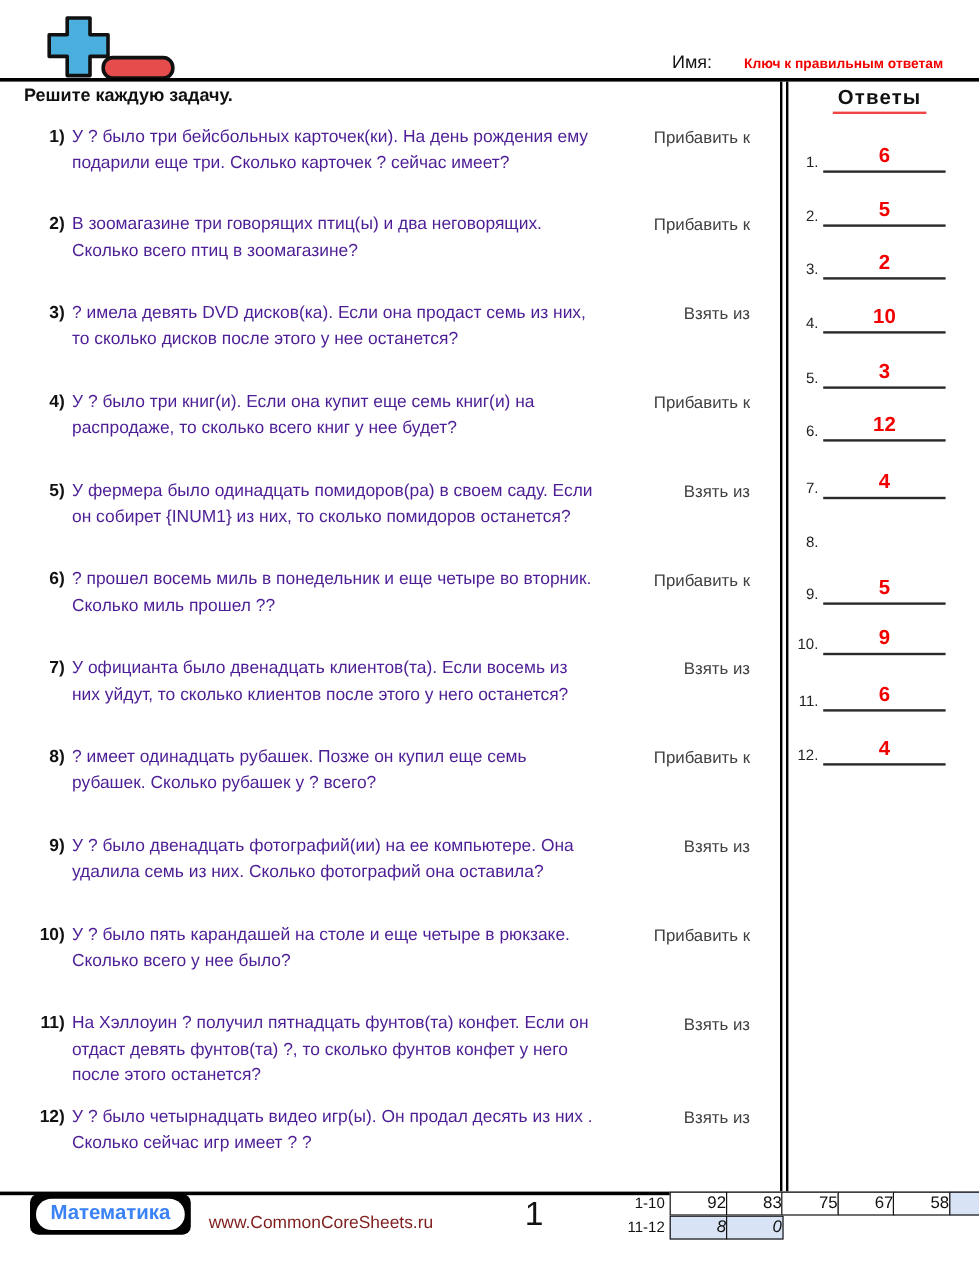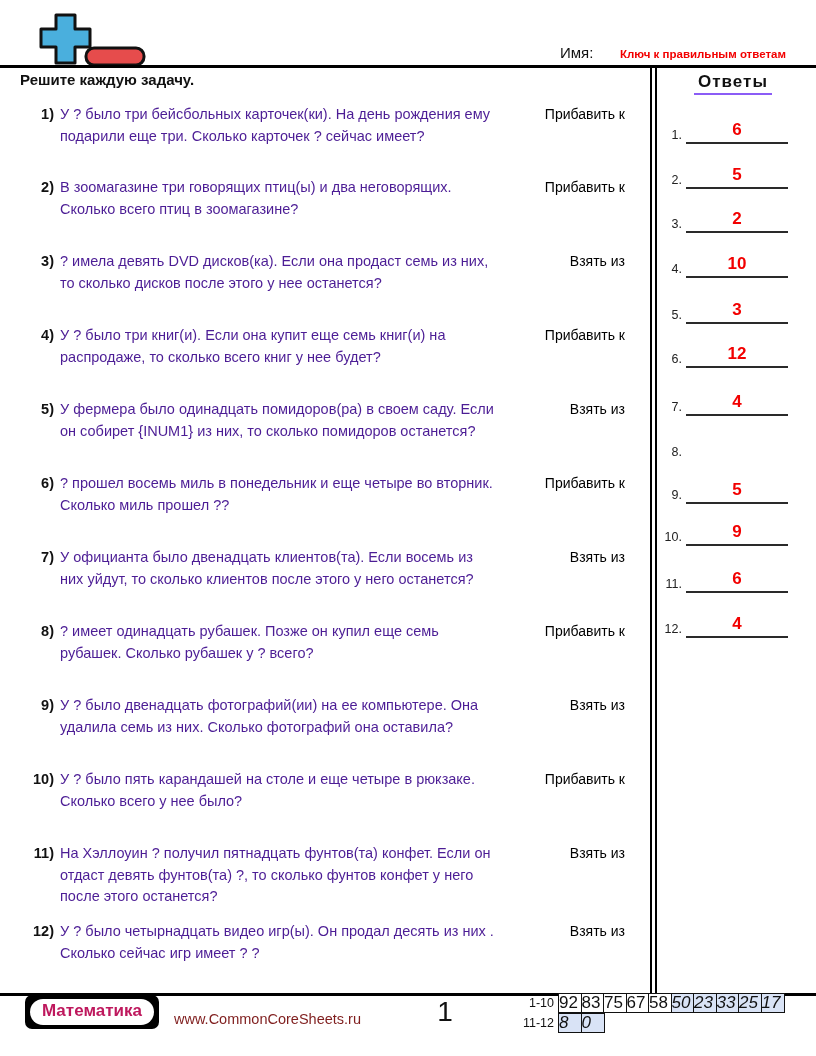--- a/index.html
+++ b/index.html
@@ -11,44 +11,44 @@
   .title { position:absolute; left:0; top:42px; width:660px; text-align:center; font-size:17.5px; color:#111; }
   .name-label { position:absolute; left:560px; top:44px; font-size:15px;text-align:center; }
   .key-label { position:absolute; left:620px; top:48px; width:178px; font-size:11.5px; font-weight:bold; color:#f20000; }
   .header-rule { position:absolute; left:0; top:65px; width:816px; height:3px; background:#000; }
 
   
   .instruction { position:absolute; left:20px; top:71px; font-size:15px; font-weight:bold; }
   .prow { position:absolute; left:0; width:648px; }
   .pnum { position:absolute; left:26px; width:28px; text-align:right; font-size:14.5px; font-weight:bold; line-height:21.5px; }
   .ptext { position:absolute; left:60px; width:436px; font-size:14.5px; line-height:21.5px; color:#4c1d95; }
-  .ptag { position:absolute; right:23px; top:0; font-size:14px; line-height:21.5px; color:#000000; }
+  .ptag { position:absolute; right:23px; top:0; font-size:14px; line-height:21.5px; color:#404040; }
 
   
   .vrule { position:absolute; left:650px; top:68px; width:7px; height:925px;
            border-left:2px solid #000; border-right:2px solid #000; }
   .answers-heading { position:absolute; left:660px; top:72px; width:146px; text-align:center; }
-  .answers-heading span { font-size:17px; font-weight:bold; letter-spacing:1px; border-bottom:2px solid #8b5cf6; padding:0 4px 2px; }
+  .answers-heading span { font-size:17px; font-weight:bold; letter-spacing:1px; border-bottom:2px solid #ef4444; padding:0 4px 2px; }
   .arow { position:absolute; left:658px; width:132px; height:38px; }
   .anum { position:absolute; left:0; bottom:2px; width:24px; text-align:right; font-size:12.5px; color:#222; }
   .aline { position:absolute; left:28px; right:2px; top:0; bottom:0; border-bottom:2px solid #2a2a2a;
            display:flex; align-items:flex-end; justify-content:center; }
   .aval { font-size:17px; font-weight:bold; color:#f20000; padding-bottom:2px; }
 
   
   .footer-rule { position:absolute; left:0; top:993px; width:816px; height:2.5px; background:#000; }
   .badge { position:absolute; left:25px; top:995px; background:#000; border-radius:7px; padding:4px 5px; }
-  .badge-inner { background:#fff; border-radius:15px; padding:2px 12px 4px; font-size:17px; font-weight:bold; color:#be185d; }
+  .badge-inner { background:#fff; border-radius:15px; padding:2px 12px 4px; font-size:17px; font-weight:bold; color:#3b82f6; }
   .website { position:absolute; left:174px; top:1011px; font-size:14.5px; color:#7f1d1d; }
   .page-number { position:absolute; left:400px; top:996px; width:90px; text-align:center; font-size:28px; color:#111; }
   .score { position:absolute; left:505px; top:993px; }
   .score-row { display:flex; height:20px; align-items:stretch; }
   .score-label { width:53px; text-align:right; padding-right:4px; font-size:12.5px; line-height:20px; }
-  .cell { width:24px; margin-left:-1.5px; border:1.5px solid #111; background:#fff;
-          font-size:17px; line-height:17px; text-align:left; }
+  .cell { width:48px; margin-left:-1.5px; border:1.5px solid #111; background:#fff;
+          font-size:14px; line-height:17px; text-align:right; }
   .cell.first { margin-left:0; }
   .cell.shaded { background:#d9e3f6;font-style:italic; }
 </style>
 </head>
 <body>
 
 <div class="page">
 
   <svg class="logo" width="116" height="56" viewBox="0 0 116 56">
     <path d="M20 3 h19 v14 h15 v18 h-15 v16 h-19 v-16 h-15 v-18 h15 z" fill="#4aafdd" stroke="#111" stroke-width="3" stroke-linejoin="round"></path>

